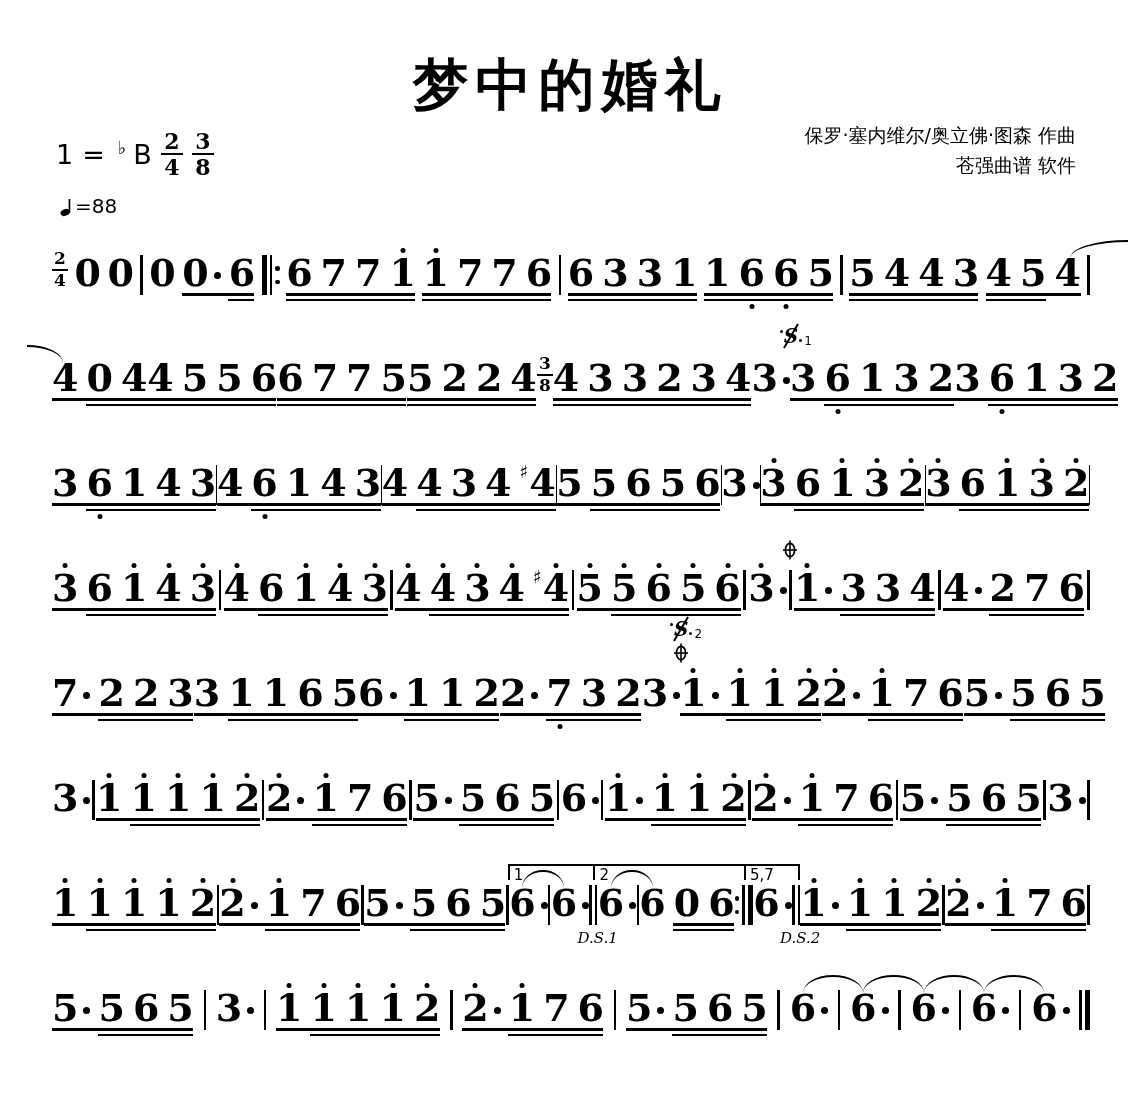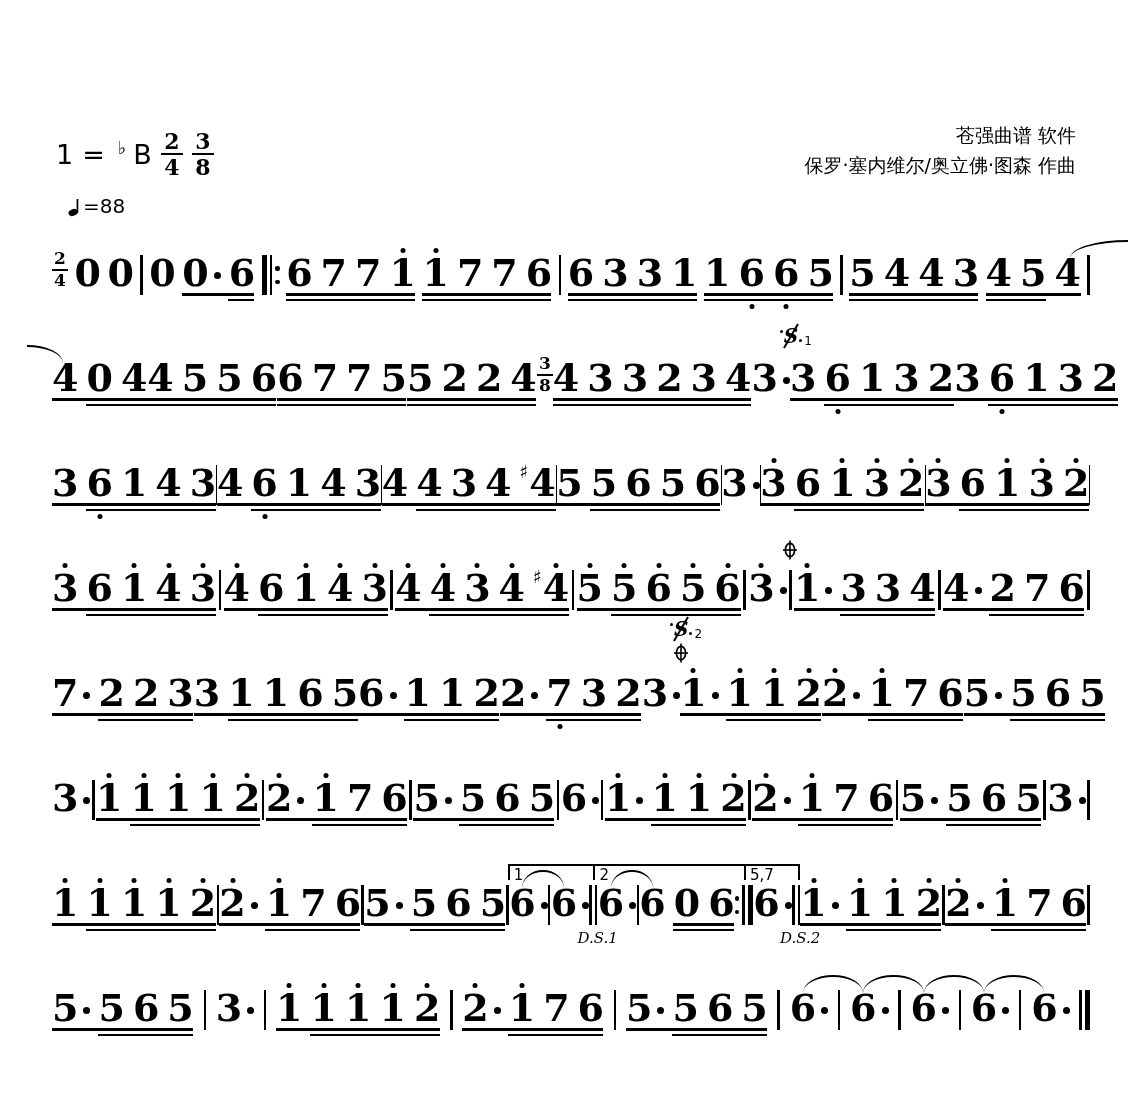--- a/index.html
+++ b/index.html
@@ -10,21 +10,21 @@
          font-size:56px;font-weight:bold;letter-spacing:7px;}
   .credits{position:absolute;top:120px;right:64px;text-align:right;
            font-size:19px;line-height:1.6;}
   .keyrow{position:absolute;top:130px;left:56px;display:flex;align-items:center;gap:9px;
           font-size:27px;}
   .flatb{font-size:18px;margin:-14px 0 0 4px;}
   .keyletter{margin-left:-2px;}
   .frac{display:flex;flex-direction:column;align-items:center;
         font-family:"DejaVu Serif",serif;font-weight:bold;font-size:22px;line-height:1.0;}
   .frac .fbarr{width:22px;height:2.4px;background:#000;margin:1px 0;}
-  .temporow{position:absolute;top:194px;left:68px;display:flex;align-items:center;gap:2px;
+  .temporow{position:absolute;top:194px;left:60px;display:flex;align-items:center;gap:2px;
             font-size:20px;}
   
   .score{position:absolute;left:52px;right:50px;top:246px;}
   .mline{position:relative;display:flex;justify-content:space-between;align-items:flex-start;
          height:72px;margin-bottom:33px;}
   .grp{position:relative;display:flex;align-items:flex-start;gap:8px;height:63px;}
   .note{padding-top:9px;display:flex;}
   .drow{display:inline-flex;align-items:flex-start;height:36px;}
   .digit{position:relative;display:inline-block;font-family:"DejaVu Serif",serif;
          font-weight:bold;font-size:38px;line-height:36px;}
@@ -66,24 +66,25 @@
   .tie.half-l{border-radius:100% 0 0 0/100% 0 0 0;}
   .tie.half-r{border-radius:0 100% 0 0/0 100% 0 0;}
   .volta{position:absolute;top:-12px;height:14px;border-top:2.2px solid #000;border-left:2.2px solid #000;}
   .volta.vend{border-right:2.2px solid #000;}
   .volta .vlab{position:absolute;left:4px;top:0;font-size:15px;font-family:"DejaVu Sans",sans-serif;}
 </style>
 </head>
 <body>
 
 <div class="page">
+  <div class="title">梦中的婚礼</div>
 
   <div class="credits">
+    <div>保罗·塞内维尔/奥立佛·图森 作曲</div>
     <div>苍强曲谱 软件</div>
-    <div>保罗·塞内维尔/奥立佛·图森 作曲</div>
   </div>
 
   <div class="keyrow">
     <span>1</span>
     <span>=</span>
     <span class="flatb">♭</span>
     <span class="keyletter">B</span>
     <span class="frac">
       <span>2</span>
       <span class="fbarr"></span>

